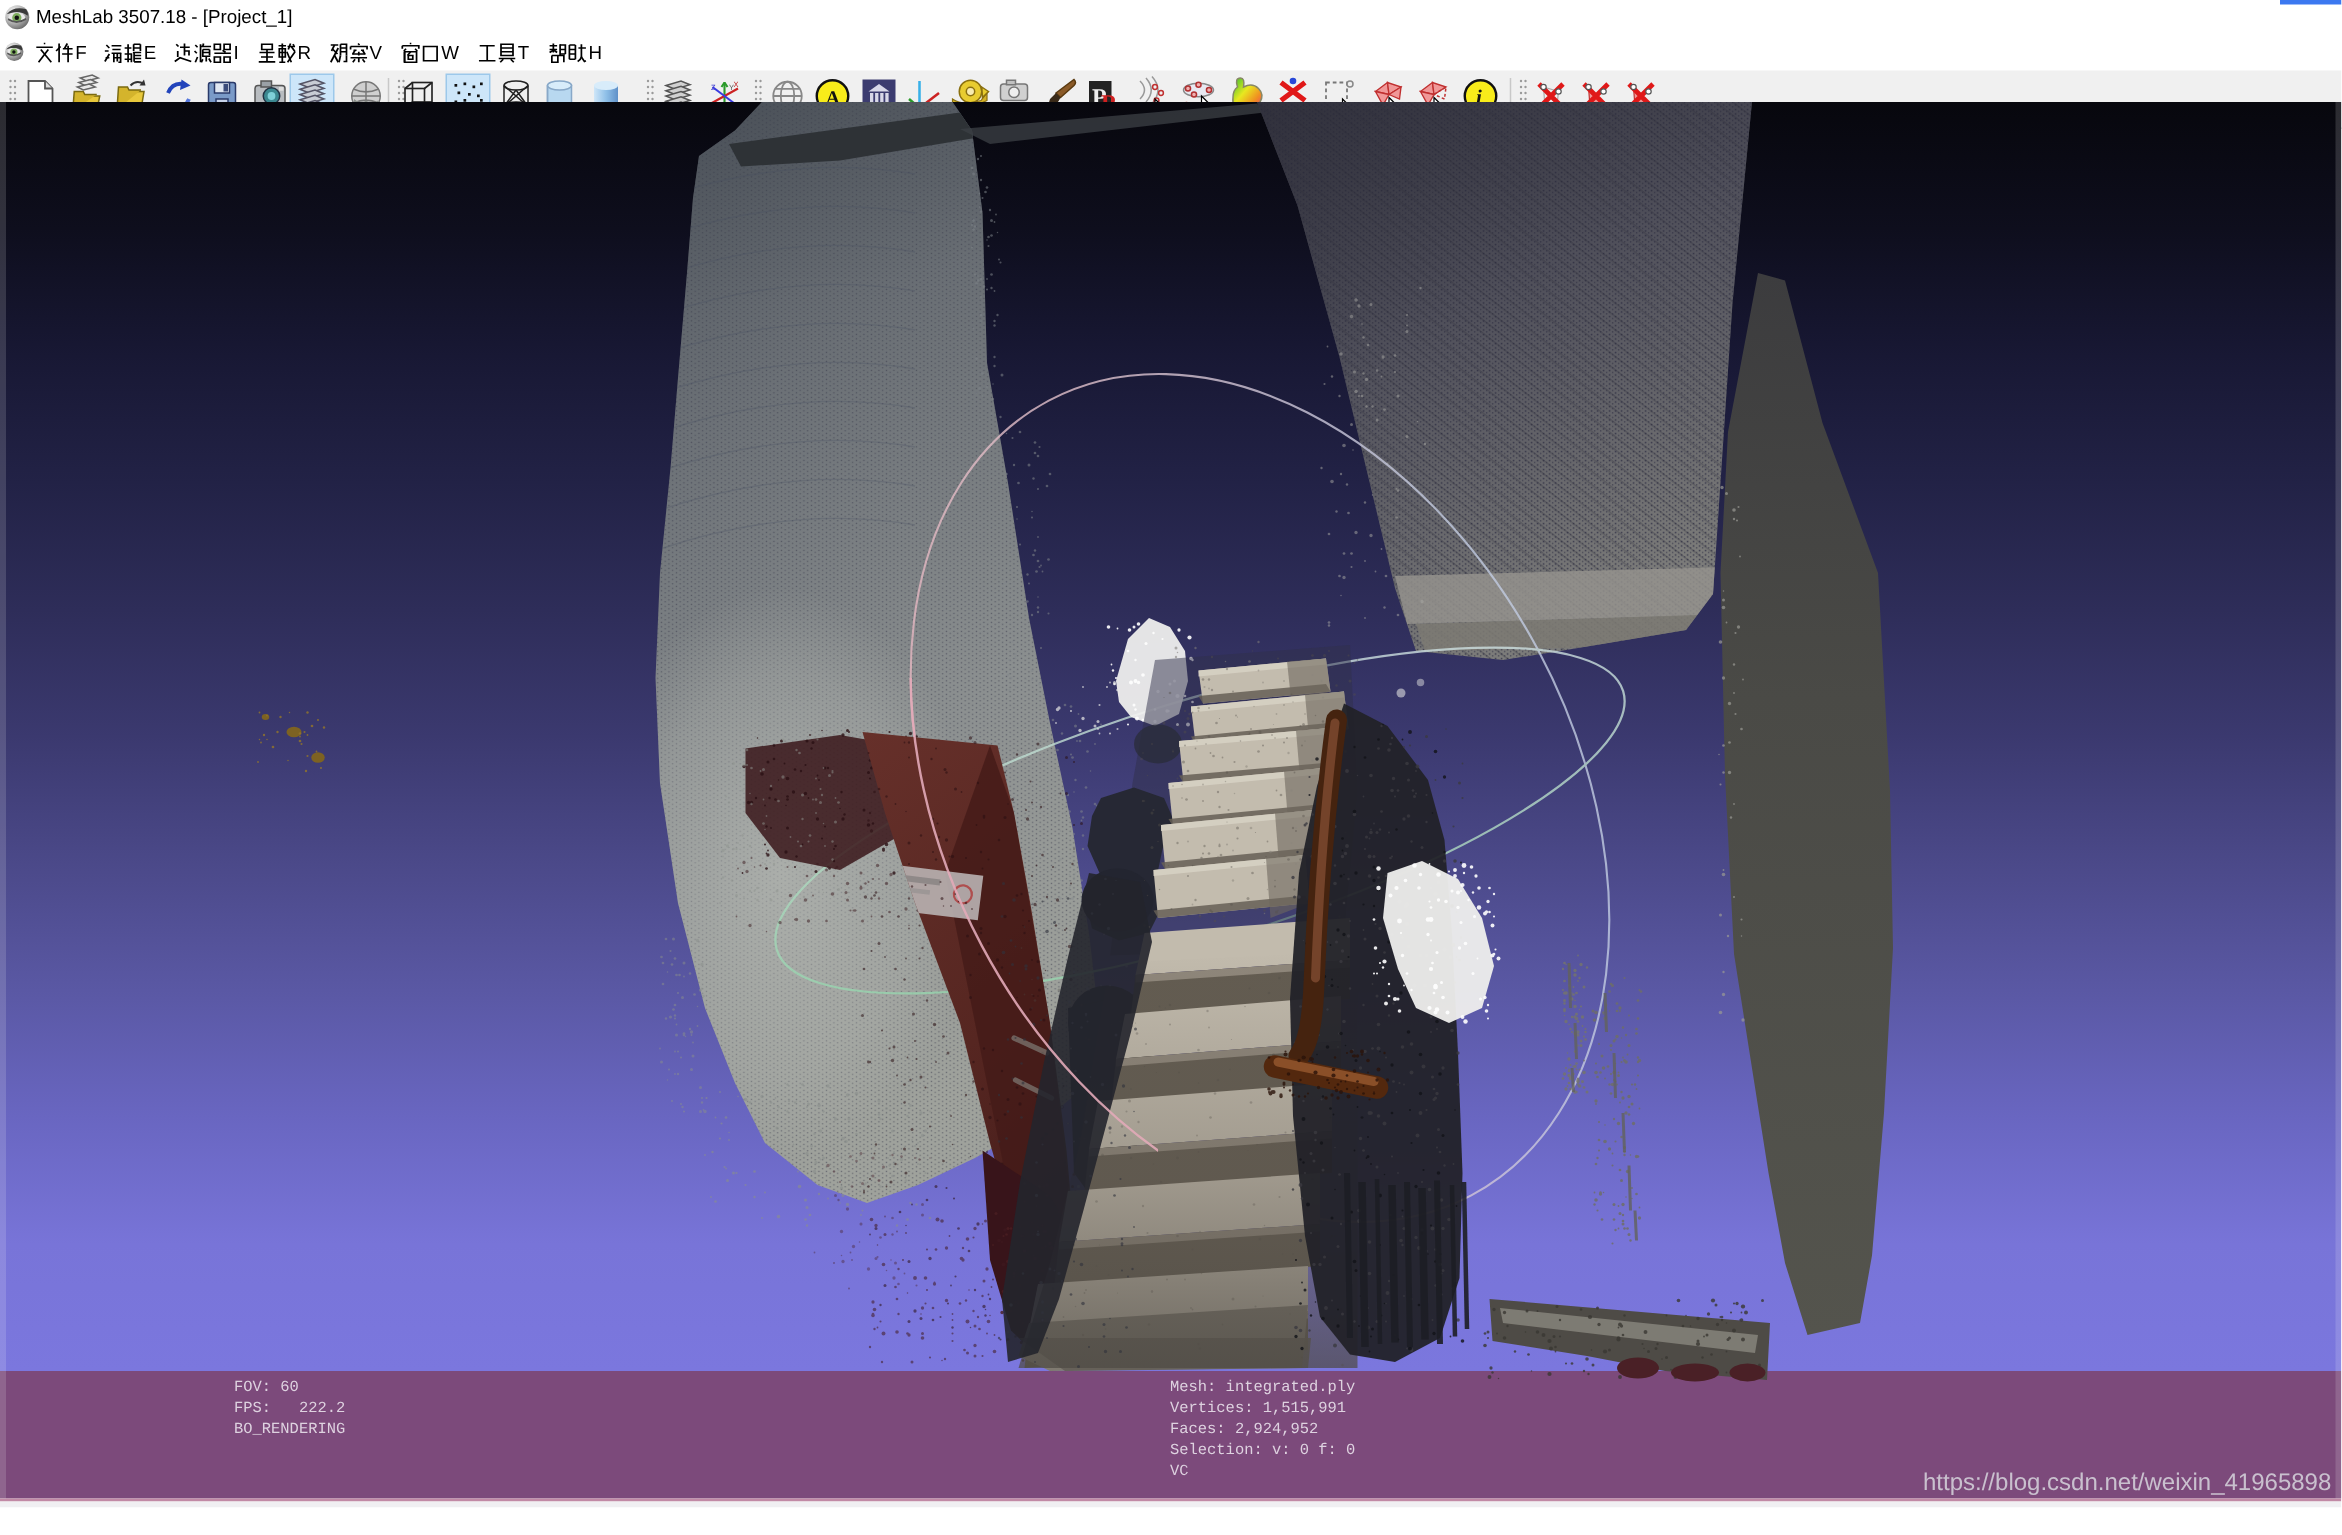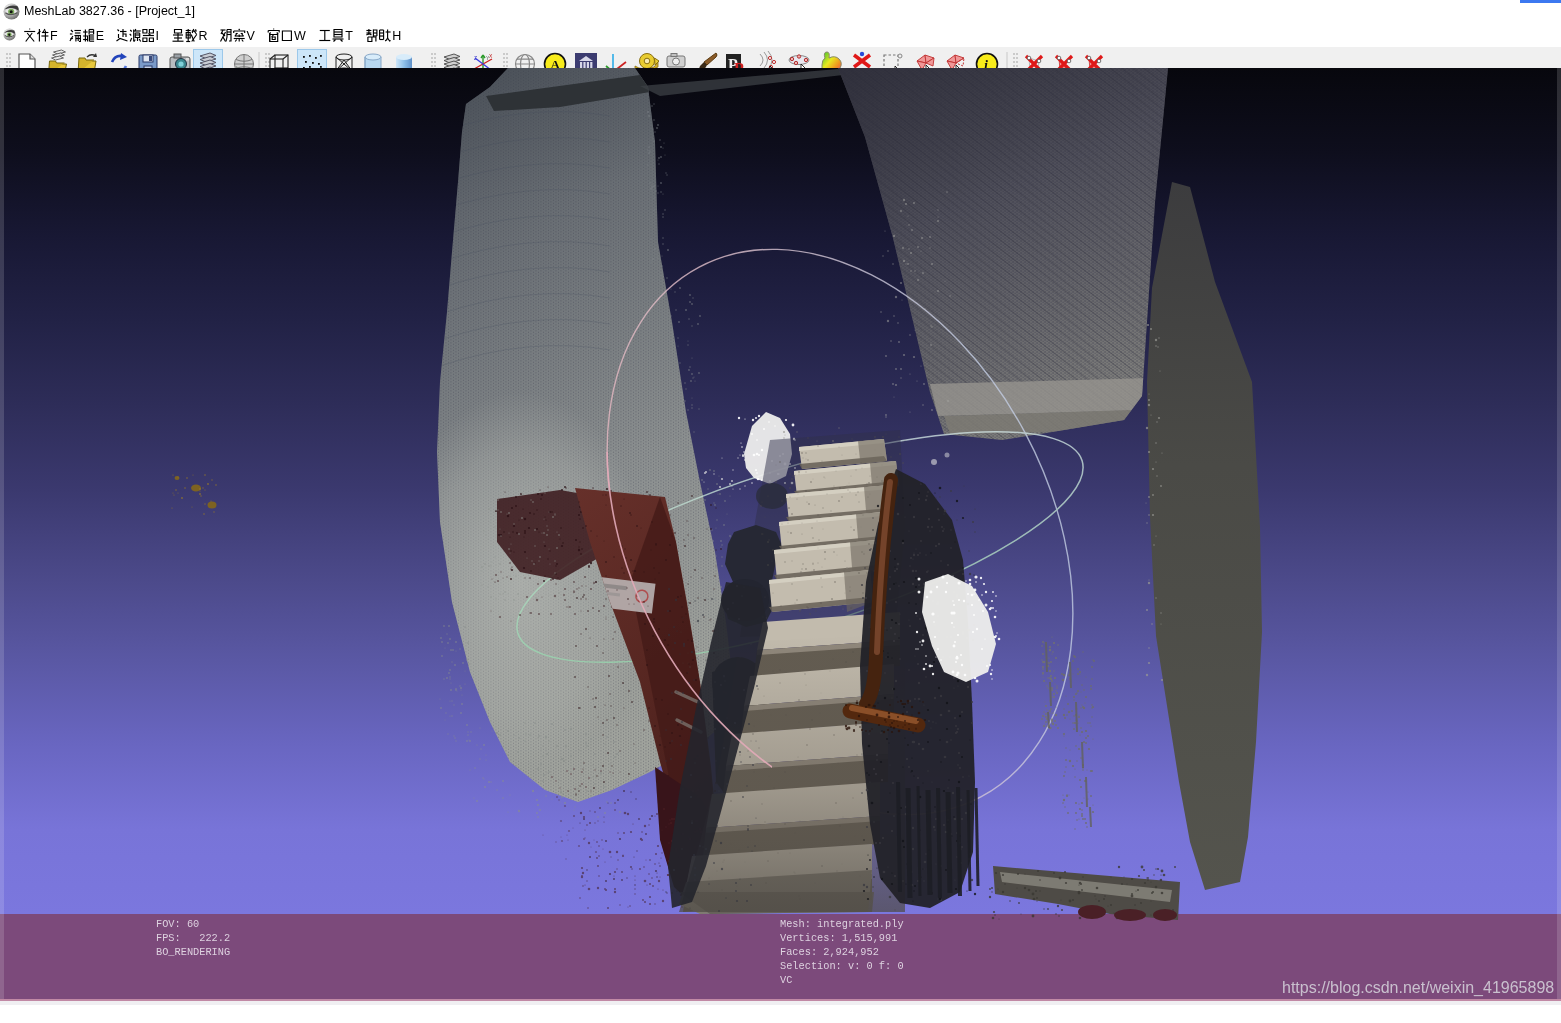--- a/index.html
+++ b/index.html
@@ -21,21 +21,21 @@
           <stop offset="100%" stop-color="#6a6a6a"></stop>
         </radialGradient>
       </defs>
 <circle cx="8.5" cy="8.5" r="8" fill="url(#eyeg)"></circle>
 <path d="M1.5 6.5 Q6 1.0 14.5 3.2 Q16 5.5 15.5 7.5 Q10 3.5 1.5 6.5 Z" fill="#3a3a3a"></path>
 <ellipse cx="8.2" cy="8.8" rx="5.6" ry="3.4" fill="#e8e8e8"></ellipse>
 <ellipse cx="8.2" cy="8.8" rx="3.1" ry="3.1" fill="#7fae5f"></ellipse>
 <circle cx="8.2" cy="8.8" r="1.5" fill="#111"></circle>
 <path d="M2.6 9.2 Q8 12.8 14.2 9.0 L14.6 10.2 Q8 14.4 2.2 10.4 Z" fill="#555"></path>
     </svg>
- <span id="titletext">MeshLab 3827.36 - [Project_1]</span>
+ <span id="titletext">MeshLab 3507.18 - [Project_1]</span>
  <div id="bluechip"></div>
 </div>
 <div id="menubar">
  <svg style="position:absolute;left:3px;top:4px" width="13" height="13" viewBox="0 0 17 17">
       <defs>
         <radialGradient id="eyeg2" cx="35%" cy="30%" r="75%">
 <stop offset="0%" stop-color="#f8f8f8"></stop>
           <stop offset="55%" stop-color="#b8b8b8"></stop>
           <stop offset="100%" stop-color="#6a6a6a"></stop>
         </radialGradient>

